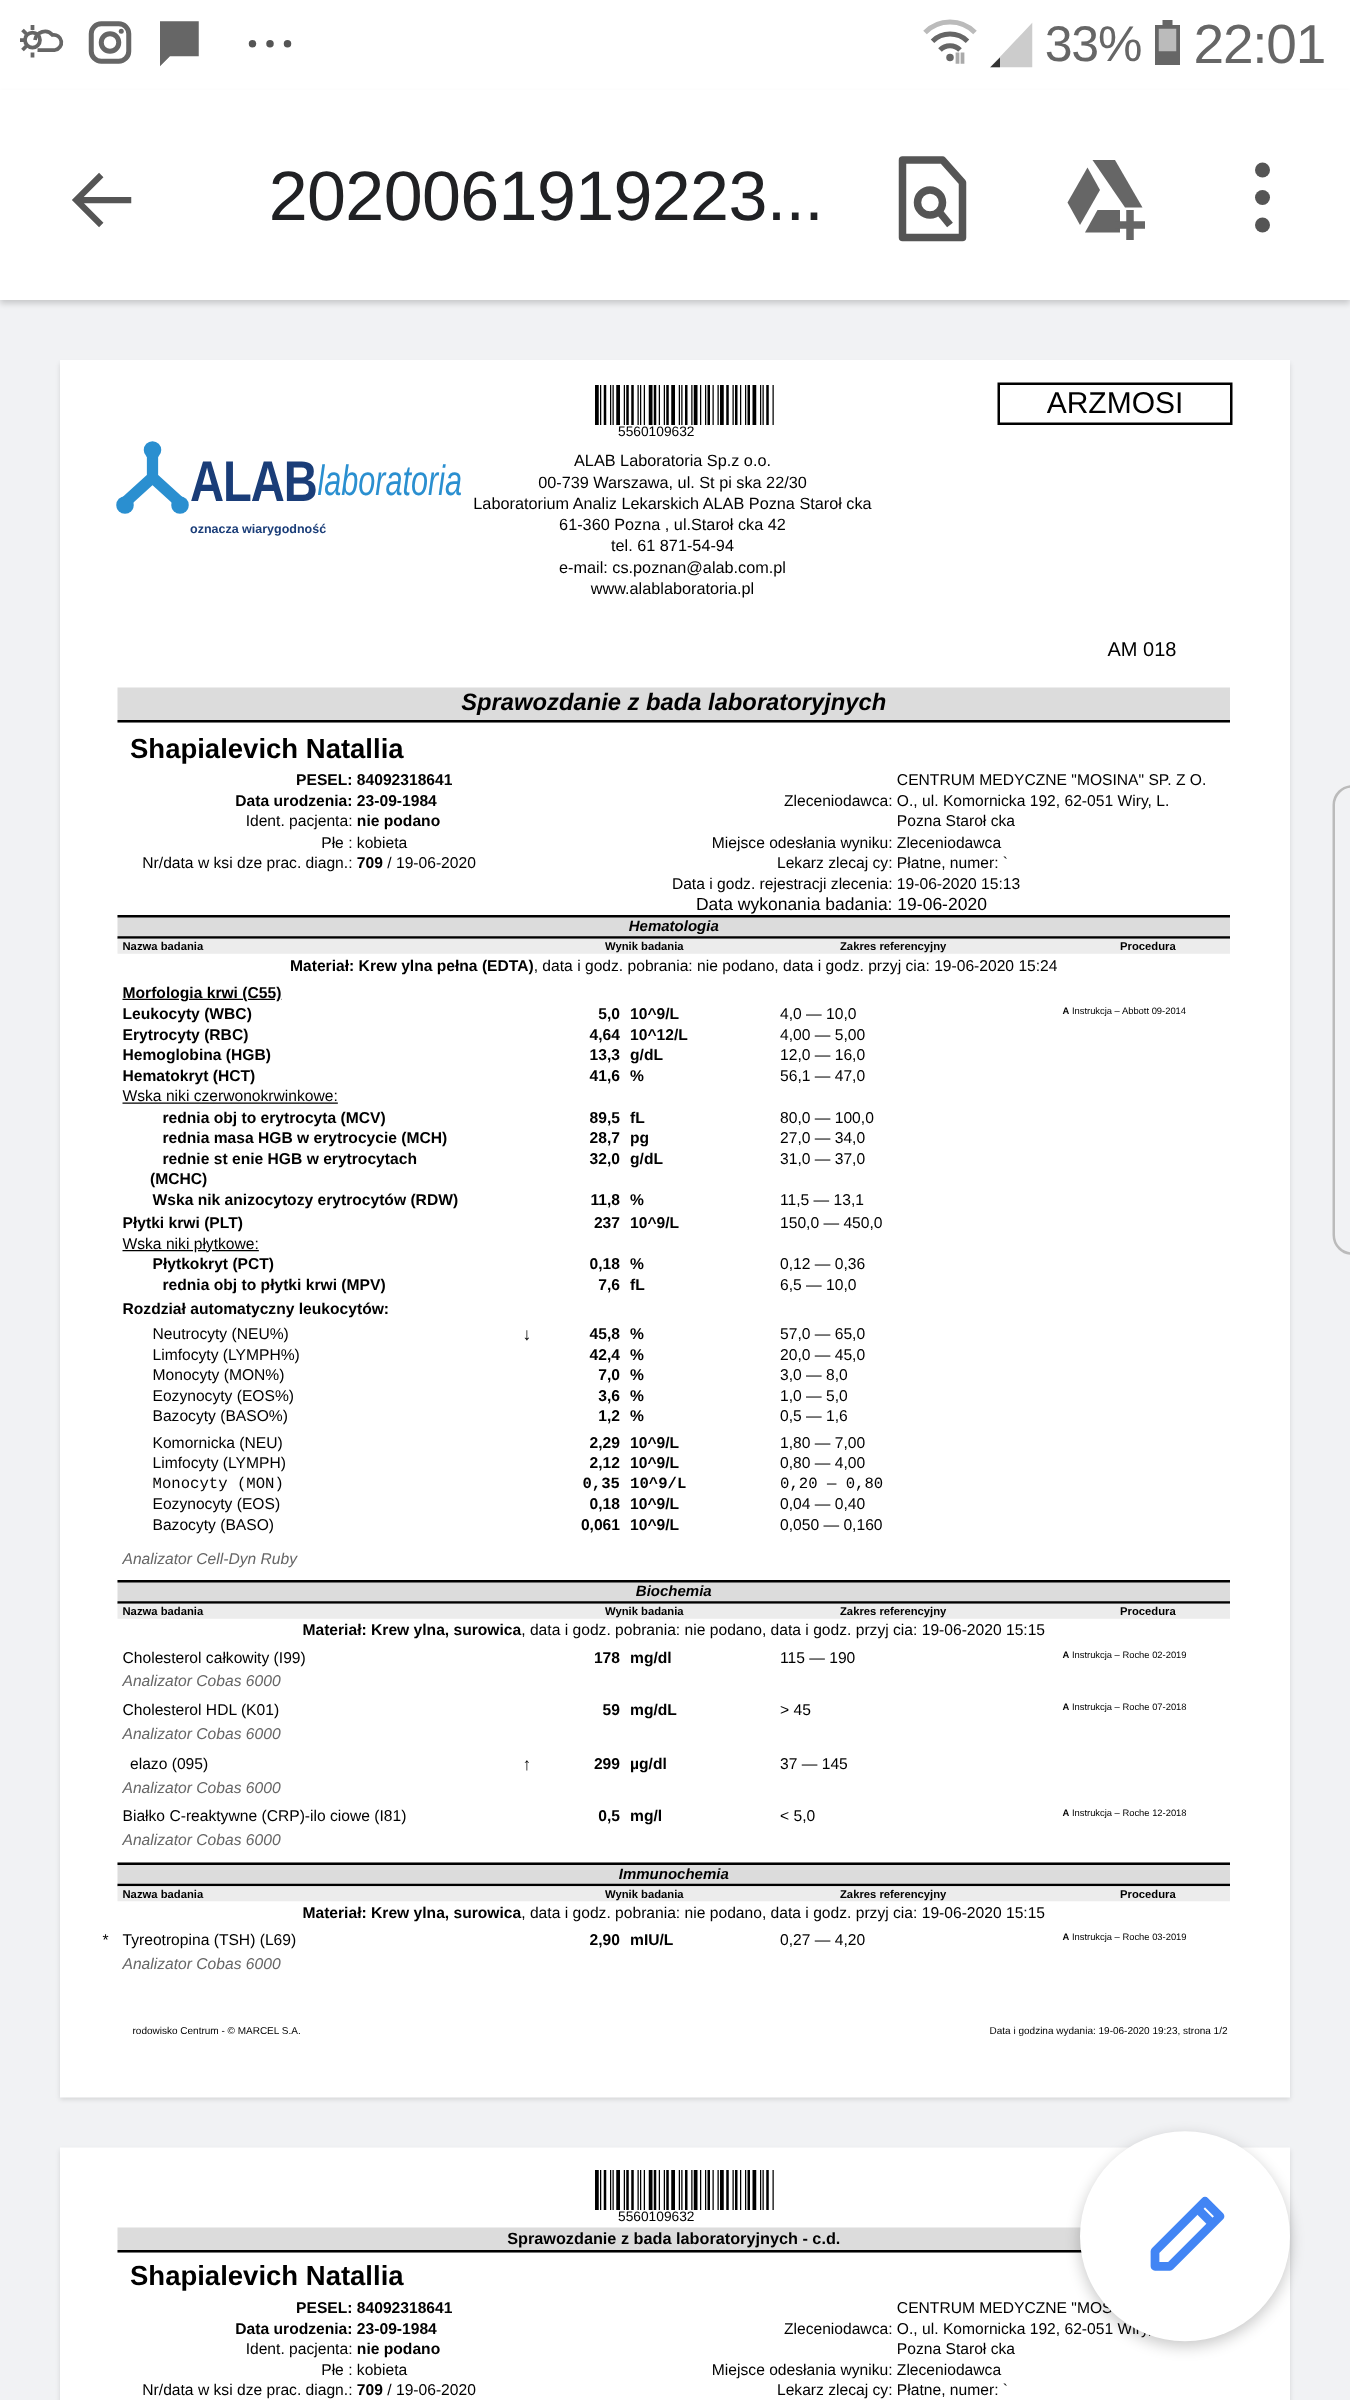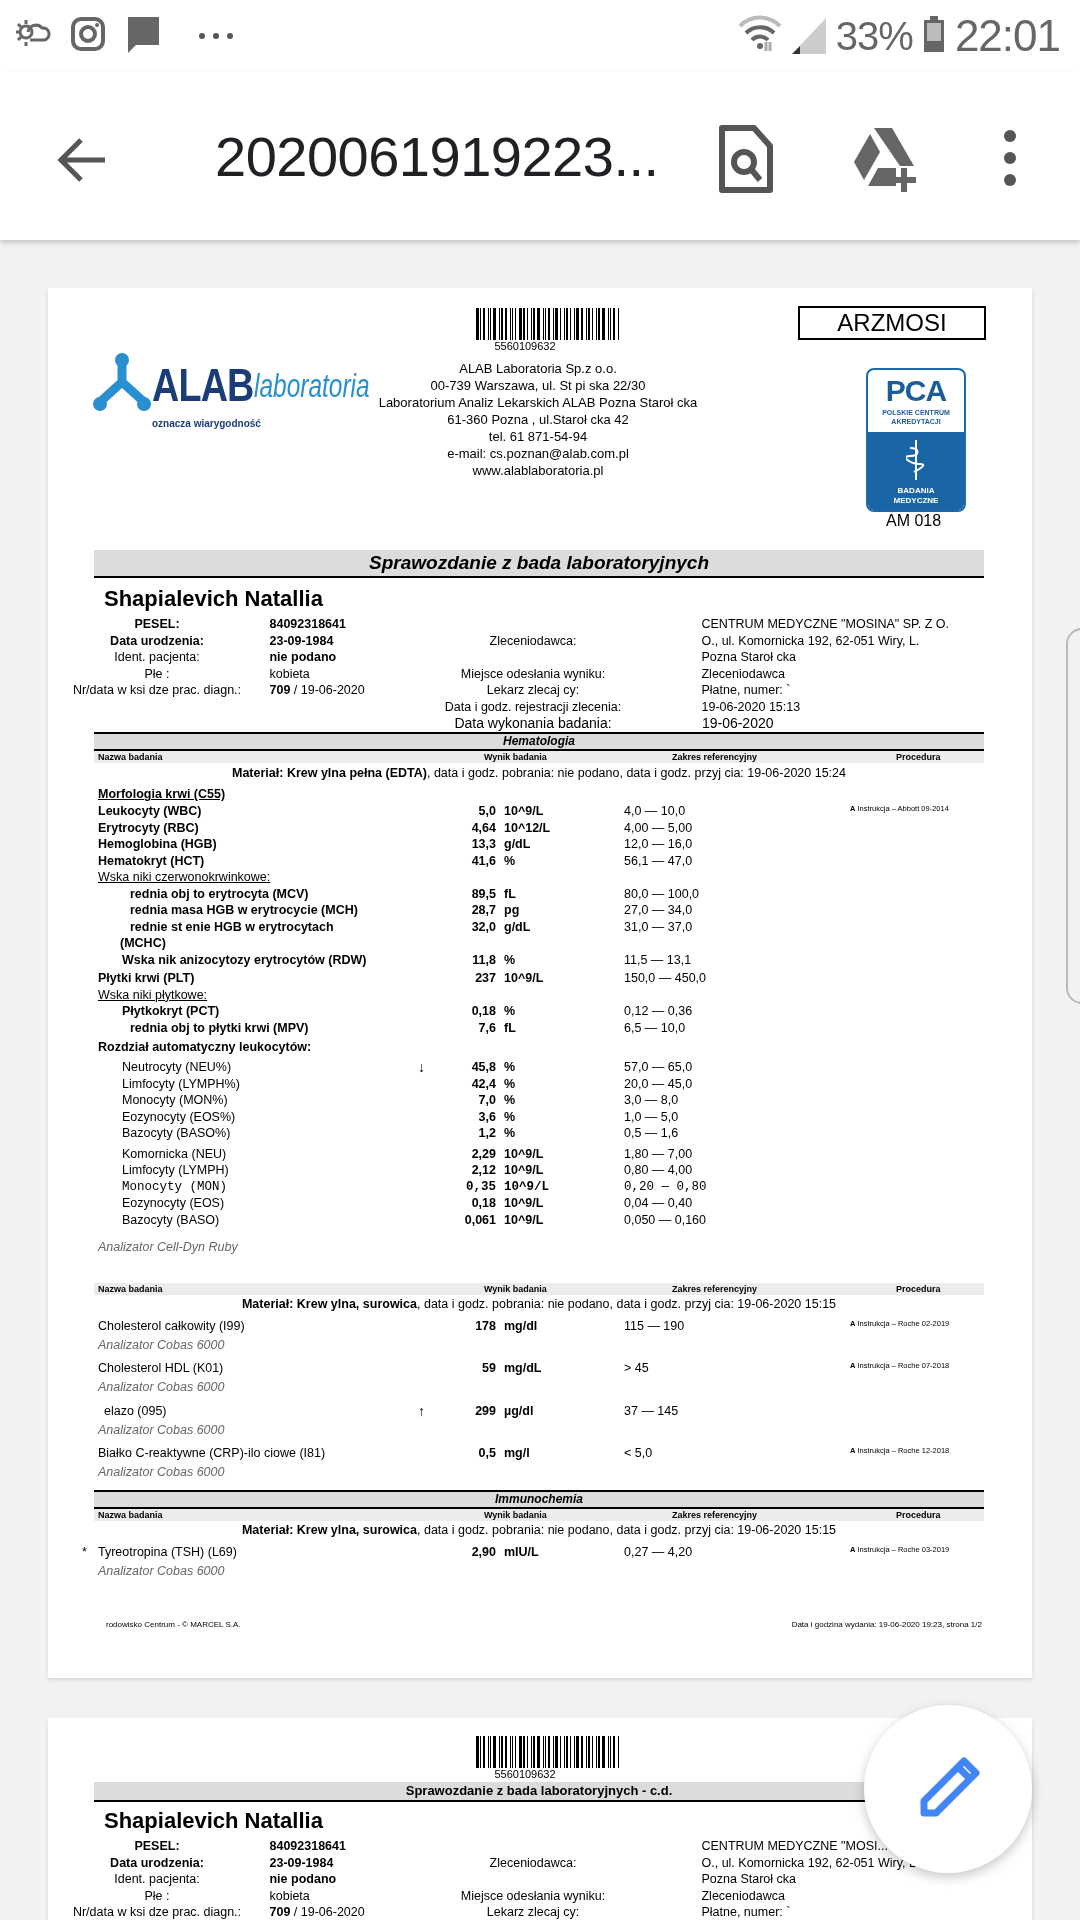--- a/index.html
+++ b/index.html
@@ -29,21 +29,21 @@
   .pca .top { height:60px; text-align:center; }
   .pca .big { font-size:30px; font-weight:bold; color:#1b5d97; letter-spacing:-1px; margin-top:4px; }
   .pca .small { font-size:7px; font-weight:bold; color:#1b5d97; line-height:9px; }
   .pca .bottom { position:absolute; left:0; top:62px; width:96px; height:80px; background:#1a65a5; color:#fff; text-align:center; }
   .pca .bottom .bm { font-size:8px; font-weight:bold; position:absolute; bottom:6px; width:96px; line-height:10px; }
   .am018 { position:absolute; left:838px; top:224px; font-size:16px; }
   .logo { position:absolute; left:44px; top:64px; width:230px; height:80px; }
   .doc-title { position:absolute; left:46px; top:262px; width:890px; height:26px; background:#dcdcdc; border-bottom:2px solid #000; text-align:center; font-size:19px; font-style:italic; font-weight:bold; line-height:26px; }
   .patient { position:absolute; left:56px; top:298px; font-size:22px; font-weight:bold; }
   .kv { position:absolute; font-size:12.5px; line-height:16.5px; }
-  .kv .k { display:inline-block; text-align:center; }
+  .kv .k { display:inline-block; text-align:right;padding-left:16px; }
   .kv .b { font-weight:bold; }
   .section { position:absolute; left:46px; width:890px; height:15px; background:#dcdcdc; border-top:2px solid #000; border-bottom:2px solid #000; text-align:center; font-size:12px; font-style:italic; font-weight:bold; line-height:14px; }
   .colhdr { position:absolute; left:46px; width:890px; height:12px; background:#ececec; font-size:9px; font-weight:bold; line-height:12px; }
   .colhdr span { position:absolute; }
   .material { position:absolute; left:46px; width:890px; text-align:center; font-size:12.5px; }
   .row { position:absolute; left:50px; width:880px; height:16px; font-size:12.5px; line-height:16px; }
   .row .name { position:absolute; left:0; }
   .row .flag { position:absolute; left:320px; font-size:14px; }
   .row .val { position:absolute; right:482px; font-weight:bold; text-align:right; }
   .row .unit { position:absolute; left:406px; font-weight:bold; }
@@ -211,37 +211,20 @@
   <div class="labaddr">
     <div>ALAB Laboratoria Sp.z o.o.</div>
     <div>00-739 Warszawa, ul. St  pi  ska 22/30</div>
     <div>Laboratorium Analiz Lekarskich ALAB Pozna   Staroł  cka</div>
     <div>61-360 Pozna  , ul.Staroł  cka 42</div>
     <div>tel. 61 871-54-94</div>
     <div>e-mail: cs.poznan@alab.com.pl</div>
     <div>www.alablaboratoria.pl</div>
   </div>
 
-  <div class="pca">
-    <div class="top">
-      <div class="big">PCA</div>
-      <div class="small">POLSKIE CENTRUM</div>
-      <div class="small">AKREDYTACJI</div>
-    </div>
-    <div class="bottom">
-      <svg width="20" height="44" viewBox="0 0 20 44" style="margin-top:6px;">
-          <path d="M10 2v40" stroke="#fff" stroke-width="2"></path>
-          <path d="M4 10c10 0 10 8 0 8s0 8 10 8-6 8-6 8" fill="none" stroke="#fff" stroke-width="2"></path>
-        </svg>
-      <div class="bm">
-          <div>BADANIA</div>
-          <div>MEDYCZNE</div>
-        </div>
-    </div>
-  </div>
   <div class="am018">AM 018</div>
 
   <div class="doc-title">Sprawozdanie z bada   laboratoryjnych</div>
   <div class="patient">Shapialevich Natallia</div>
 
   <div class="kv" style="left:0; top:328px;">
     <div><span class="k b" style="width:218px;">PESEL:</span> <span class="b">84092318641</span></div>
     <div><span class="k b" style="width:218px;">Data urodzenia:</span> <span class="b">23-09-1984</span></div>
     <div><span class="k" style="width:218px;">Ident. pacjenta:</span> <span class="b">nie podano</span></div>
     <div><span class="k" style="width:218px;">Płe :</span> <span>kobieta</span></div>
@@ -268,20 +251,21 @@
   <div class="material" style="top:478px;"><b>Materiał: Krew   ylna pełna (EDTA)</b><span>, data i godz. pobrania: nie podano, data i godz. przyj  cia: 19-06-2020 15:24</span></div>
 
   <div class="row" style="top:498px;">
       <span class="name bold u">Morfologia krwi (C55)</span>
     </div>
 
   <div id="hema-rows"></div>
 
   <div class="analyzer" style="top:952px;">Analizator Cell-Dyn Ruby</div>
 
+  <div class="section" style="top:976px;">Biochemia</div>
   <div class="colhdr" style="top:995px;">
     <span style="left:4px;">Nazwa badania</span>
     <span style="left:390px;">Wynik badania</span>
     <span style="left:578px;">Zakres referencyjny</span>
     <span style="left:802px;">Procedura</span>
   </div>
   <div class="material" style="top:1009px;"><b>Materiał: Krew   ylna, surowica</b><span>, data i godz. pobrania: nie podano, data i godz. przyj  cia: 19-06-2020 15:15</span></div>
   <div id="bio-rows"></div>
 
   <div class="section" style="top:1202px;">Immunochemia</div>

